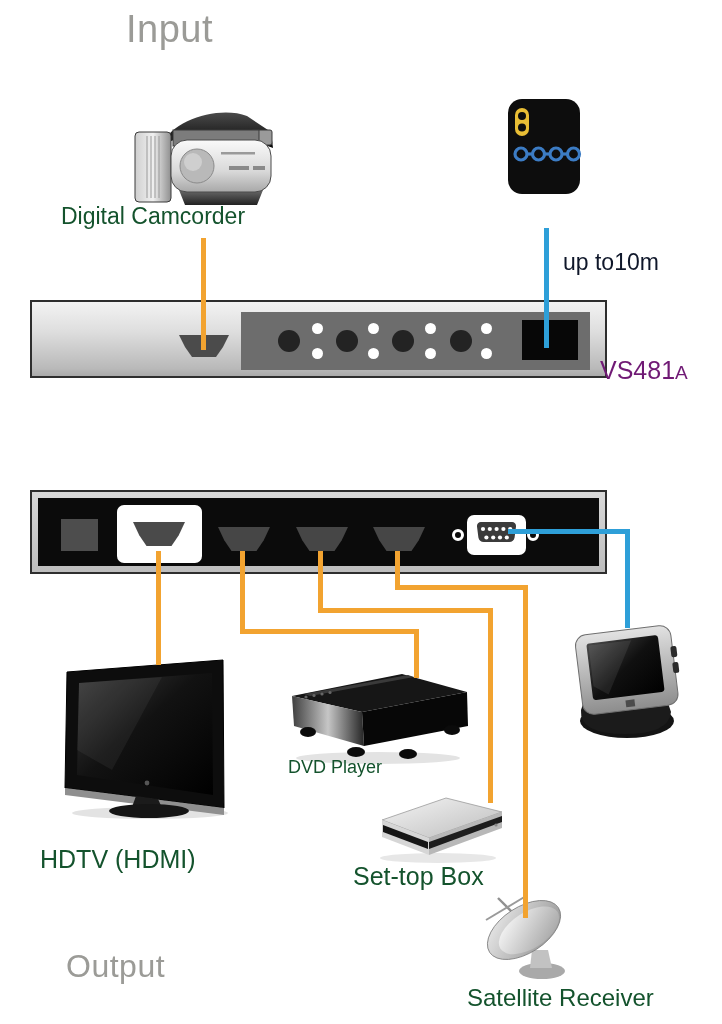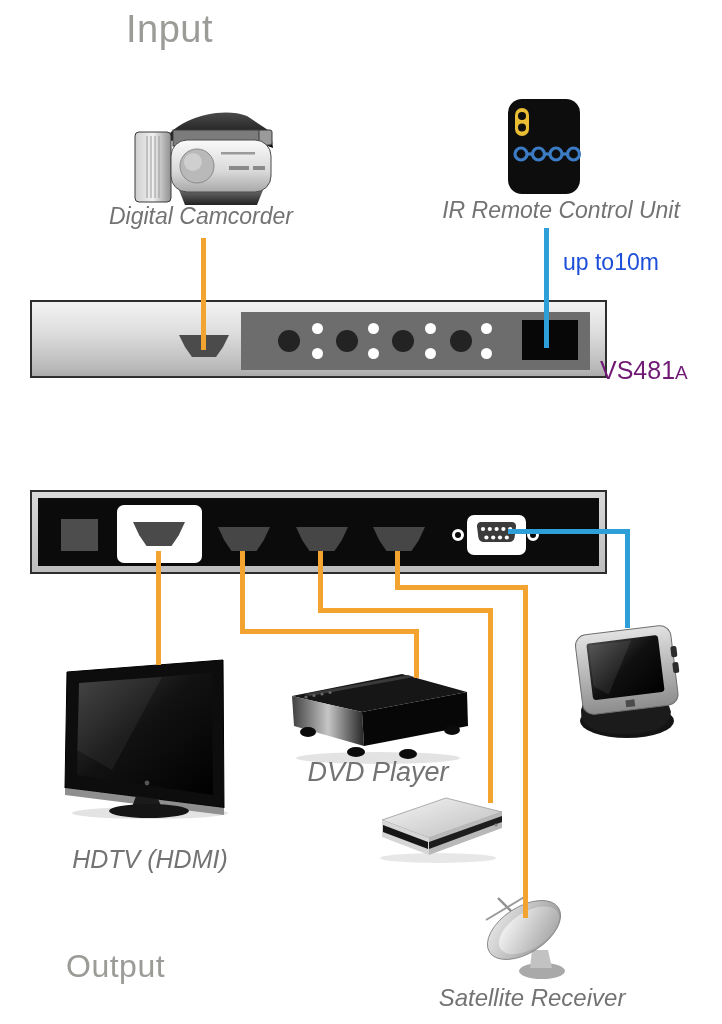--- a/index.html
+++ b/index.html
@@ -4,29 +4,29 @@
 <style>
   * { margin:0; padding:0; box-sizing:border-box; }
   html,body { background:#ffffff; }
   body { font-family:"Liberation Sans", sans-serif; }
   .canvas { position:relative; width:722px; height:1024px; background:#fff; overflow:hidden; }
 
   .heading { position:absolute; color:#9b9b97; font-weight:400; letter-spacing:0.5px; z-index:2; }
   .heading.input  { left:126px; top:8px;  font-size:38px; }
   .heading.output { left:66px;  top:948px; font-size:32px; }
 
-  .lbl { position:absolute; color:#737373; text-align:center; z-index:3; line-height:1.15;font-style:italic; }
+  .lbl { position:absolute; color:#14532d; z-index:3; line-height:1.15; }
   .lbl-camcorder  { left:61px;  top:203px; width:280px; font-size:23px; }
   .lbl-remote     { left:411px; top:197px; width:300px; font-size:23px; }
-  .lbl-range      { position:absolute; left:563px; top:249px; font-size:23px; color:#1d4ed8; z-index:3; }
+  .lbl-range      { position:absolute; left:563px; top:249px; font-size:23px; color:#0f172a; z-index:3; }
   .lbl-hdtv       { left:40px;  top:845px; width:220px; font-size:25px; }
-  .lbl-dvd        { left:288px; top:757px; width:180px; font-size:27px; }
+  .lbl-dvd        { left:288px; top:757px; width:180px; font-size:18px; }
   .lbl-stb        { left:353px; top:862px; width:180px; font-size:25px; }
   .lbl-controller { left:523px; top:720px; width:198px; font-size:22px; }
-  .lbl-satellite  { left:417px; top:984px; width:230px; font-size:24px; }
+  .lbl-satellite  { left:467px; top:984px; width:230px; font-size:24px; }
 
   
   .cable { position:absolute; z-index:6; }
   .cable.orange { background:#f2a330; }
   .cable.blue   { background:#2e9fd8; }
 
   
   .front-panel { position:absolute; left:30px; top:300px; width:577px; height:78px;
     border:2px solid #2e2e2e; z-index:1;
     background:linear-gradient(180deg,#f3f3f3 0%,#dedede 40%,#b9b9b9 90%,#aaa 100%); }
@@ -113,21 +113,20 @@
         <circle cx="13" cy="55" r="6"></circle>
           <circle cx="30.5" cy="55" r="6"></circle>
         <circle cx="48" cy="55" r="6"></circle>
           <circle cx="65.5" cy="55" r="6"></circle>
         <line x1="19" y1="55" x2="24.5" y2="55"></line>
           <line x1="36.5" y1="55" x2="42" y2="55"></line>
         <line x1="54" y1="55" x2="59.5" y2="55"></line>
       </g>
     </svg>
   </div>
-  <div class="lbl lbl-remote">IR Remote Control Unit</div>
   <div class="lbl-range">up to10m</div>
 
   <div class="front-panel">
     <div class="hdmi-port-front"></div>
     <div class="ctrl-strip">
       <div class="pushbtn" style="left:37px"></div>
       <div class="led" style="left:71px;top:11px"></div>
       <div class="led" style="left:71px;top:36px"></div>
       <div class="pushbtn" style="left:95px"></div>
       <div class="led" style="left:127px;top:11px"></div>
@@ -241,20 +240,21 @@
       </linearGradient>
     </defs>
     <ellipse cx="64" cy="64" rx="58" ry="5" fill="#e7e7e7"></ellipse>
     <polygon points="8,26 72,4 128,18 55,44" fill="url(#stbTop)" stroke="#9a9a9a" stroke-width="0.8"></polygon>
     <polygon points="8,26 55,44 55,61 8,43" fill="#d6d6d6"></polygon>
     <polygon points="9,31 54,48 54,55 9,38" fill="#161616"></polygon>
     <polygon points="55,44 128,18 128,34 55,61" fill="#b8b8b8"></polygon>
     <polygon points="55,48 128,22 128,28 55,55" fill="#1d1d1d"></polygon>
     <circle cx="122" cy="31" r="1.6" fill="#888"></circle>
   </svg>
+  <div class="lbl lbl-stb">Set-top Box</div>
 
   <svg class="icon" style="left:563px;top:622px" width="130" height="120" viewBox="0 0 130 120">
     <defs>
       <linearGradient id="ctlBody" x1="0" y1="0" x2="0" y2="1">
         <stop offset="0" stop-color="#e2e2e2"></stop>
           <stop offset="1" stop-color="#8d8d8d"></stop>
       </linearGradient>
       <linearGradient id="ctlScreen" x1="0" y1="0" x2="1" y2="1">
         <stop offset="0" stop-color="#4a4a4a"></stop>
           <stop offset="0.5" stop-color="#101010"></stop>

